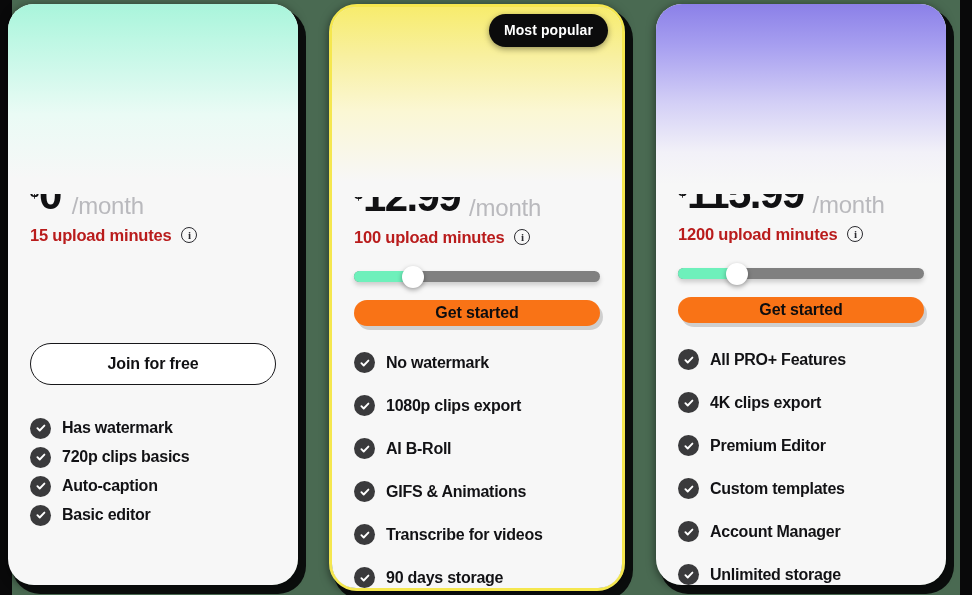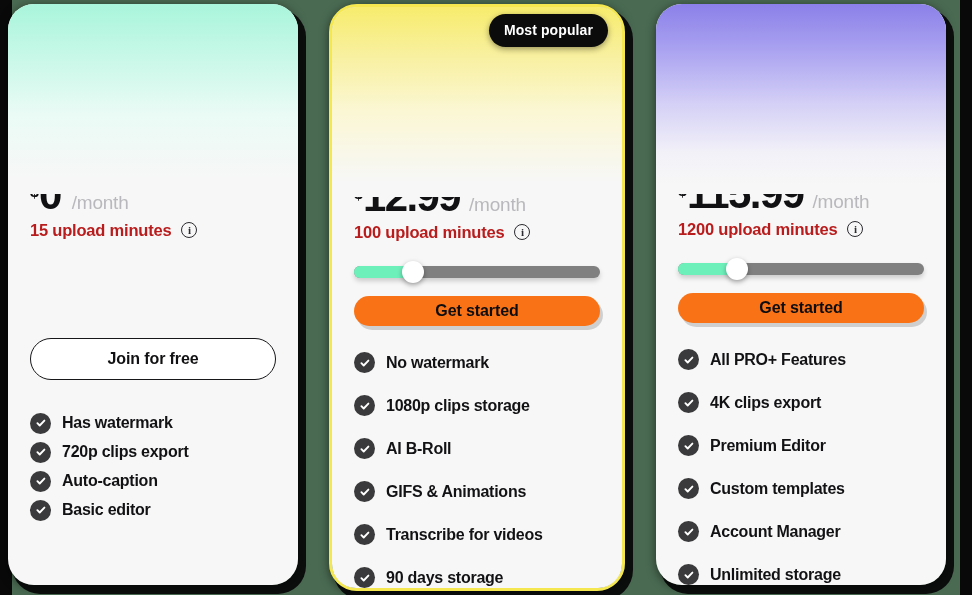--- a/index.html
+++ b/index.html
@@ -153,21 +153,21 @@
     margin-top: 9px;
   }
   .amount {
     font-size: 42px;
     font-weight: 700;
     color: #111113;
     line-height: .95;
     letter-spacing: -1.6px;
   }
   .period {
-    font-size: 19px;
+    font-size: 24px;
     font-weight: 500;
     color: #b9b9bd;
     margin-left: 11px;
     margin-top: 17px;
     letter-spacing: -0.2px;
   }
   .card.pro .period,
   .card.enterprise .period { margin-left: 9px; }
 
   .minutes-row {
@@ -327,21 +327,21 @@
                 </svg>
               </span>
             <span class="feature-label">Has watermark</span>
           </li>
           <li class="feature">
             <span class="check-icon">
                 <svg width="12" height="12" viewBox="0 0 12 12">
                   <path d="M2.4 6.2 L4.7 8.5 L9.4 3.6" stroke="#ffffff" stroke-width="1.9" fill="none" stroke-linecap="round" stroke-linejoin="round"></path>
                 </svg>
               </span>
-            <span class="feature-label">720p clips export</span>
+            <span class="feature-label">720p clips basics</span>
           </li>
           <li class="feature">
             <span class="check-icon">
                 <svg width="12" height="12" viewBox="0 0 12 12">
                   <path d="M2.4 6.2 L4.7 8.5 L9.4 3.6" stroke="#ffffff" stroke-width="1.9" fill="none" stroke-linecap="round" stroke-linejoin="round"></path>
                 </svg>
               </span>
             <span class="feature-label">Auto-caption</span>
           </li>
           <li class="feature">
@@ -390,21 +390,21 @@
                 </svg>
               </span>
             <span class="feature-label">No watermark</span>
           </li>
           <li class="feature">
             <span class="check-icon">
                 <svg width="12" height="12" viewBox="0 0 12 12">
                   <path d="M2.4 6.2 L4.7 8.5 L9.4 3.6" stroke="#ffffff" stroke-width="1.9" fill="none" stroke-linecap="round" stroke-linejoin="round"></path>
                 </svg>
               </span>
-            <span class="feature-label">1080p clips storage</span>
+            <span class="feature-label">1080p clips export</span>
           </li>
           <li class="feature">
             <span class="check-icon">
                 <svg width="12" height="12" viewBox="0 0 12 12">
                   <path d="M2.4 6.2 L4.7 8.5 L9.4 3.6" stroke="#ffffff" stroke-width="1.9" fill="none" stroke-linecap="round" stroke-linejoin="round"></path>
                 </svg>
               </span>
             <span class="feature-label">AI B-Roll</span>
           </li>
           <li class="feature">

